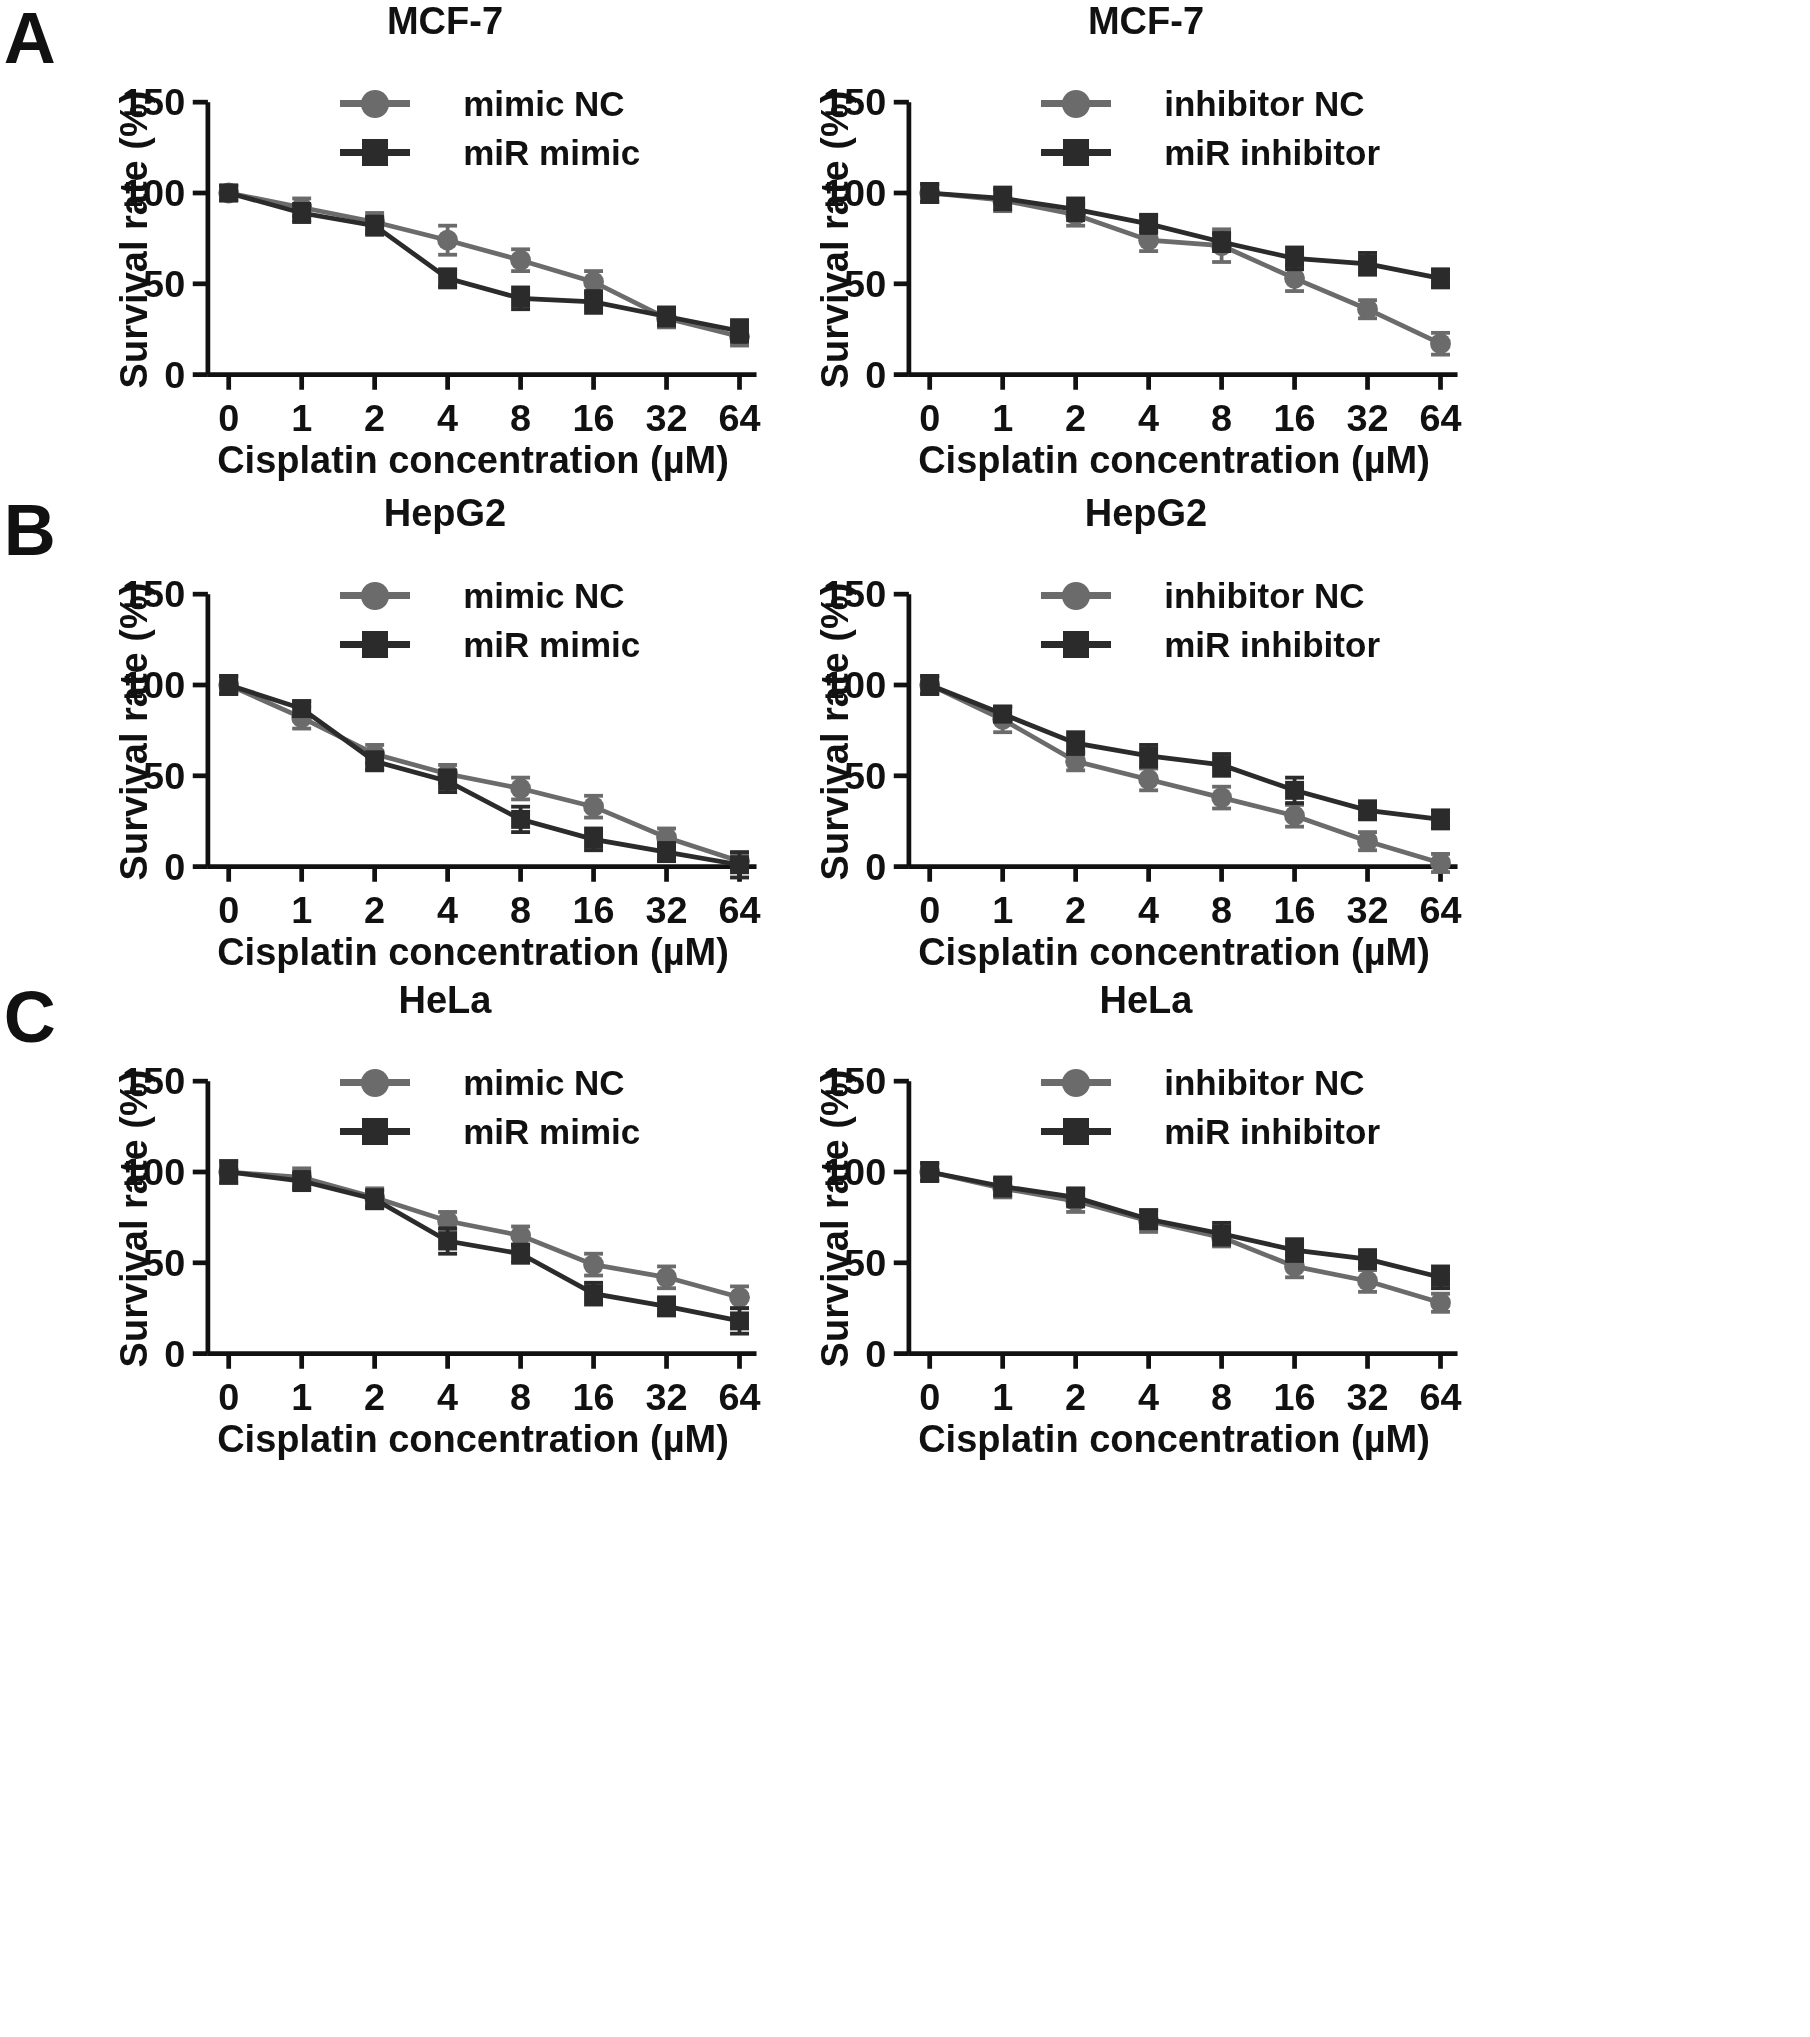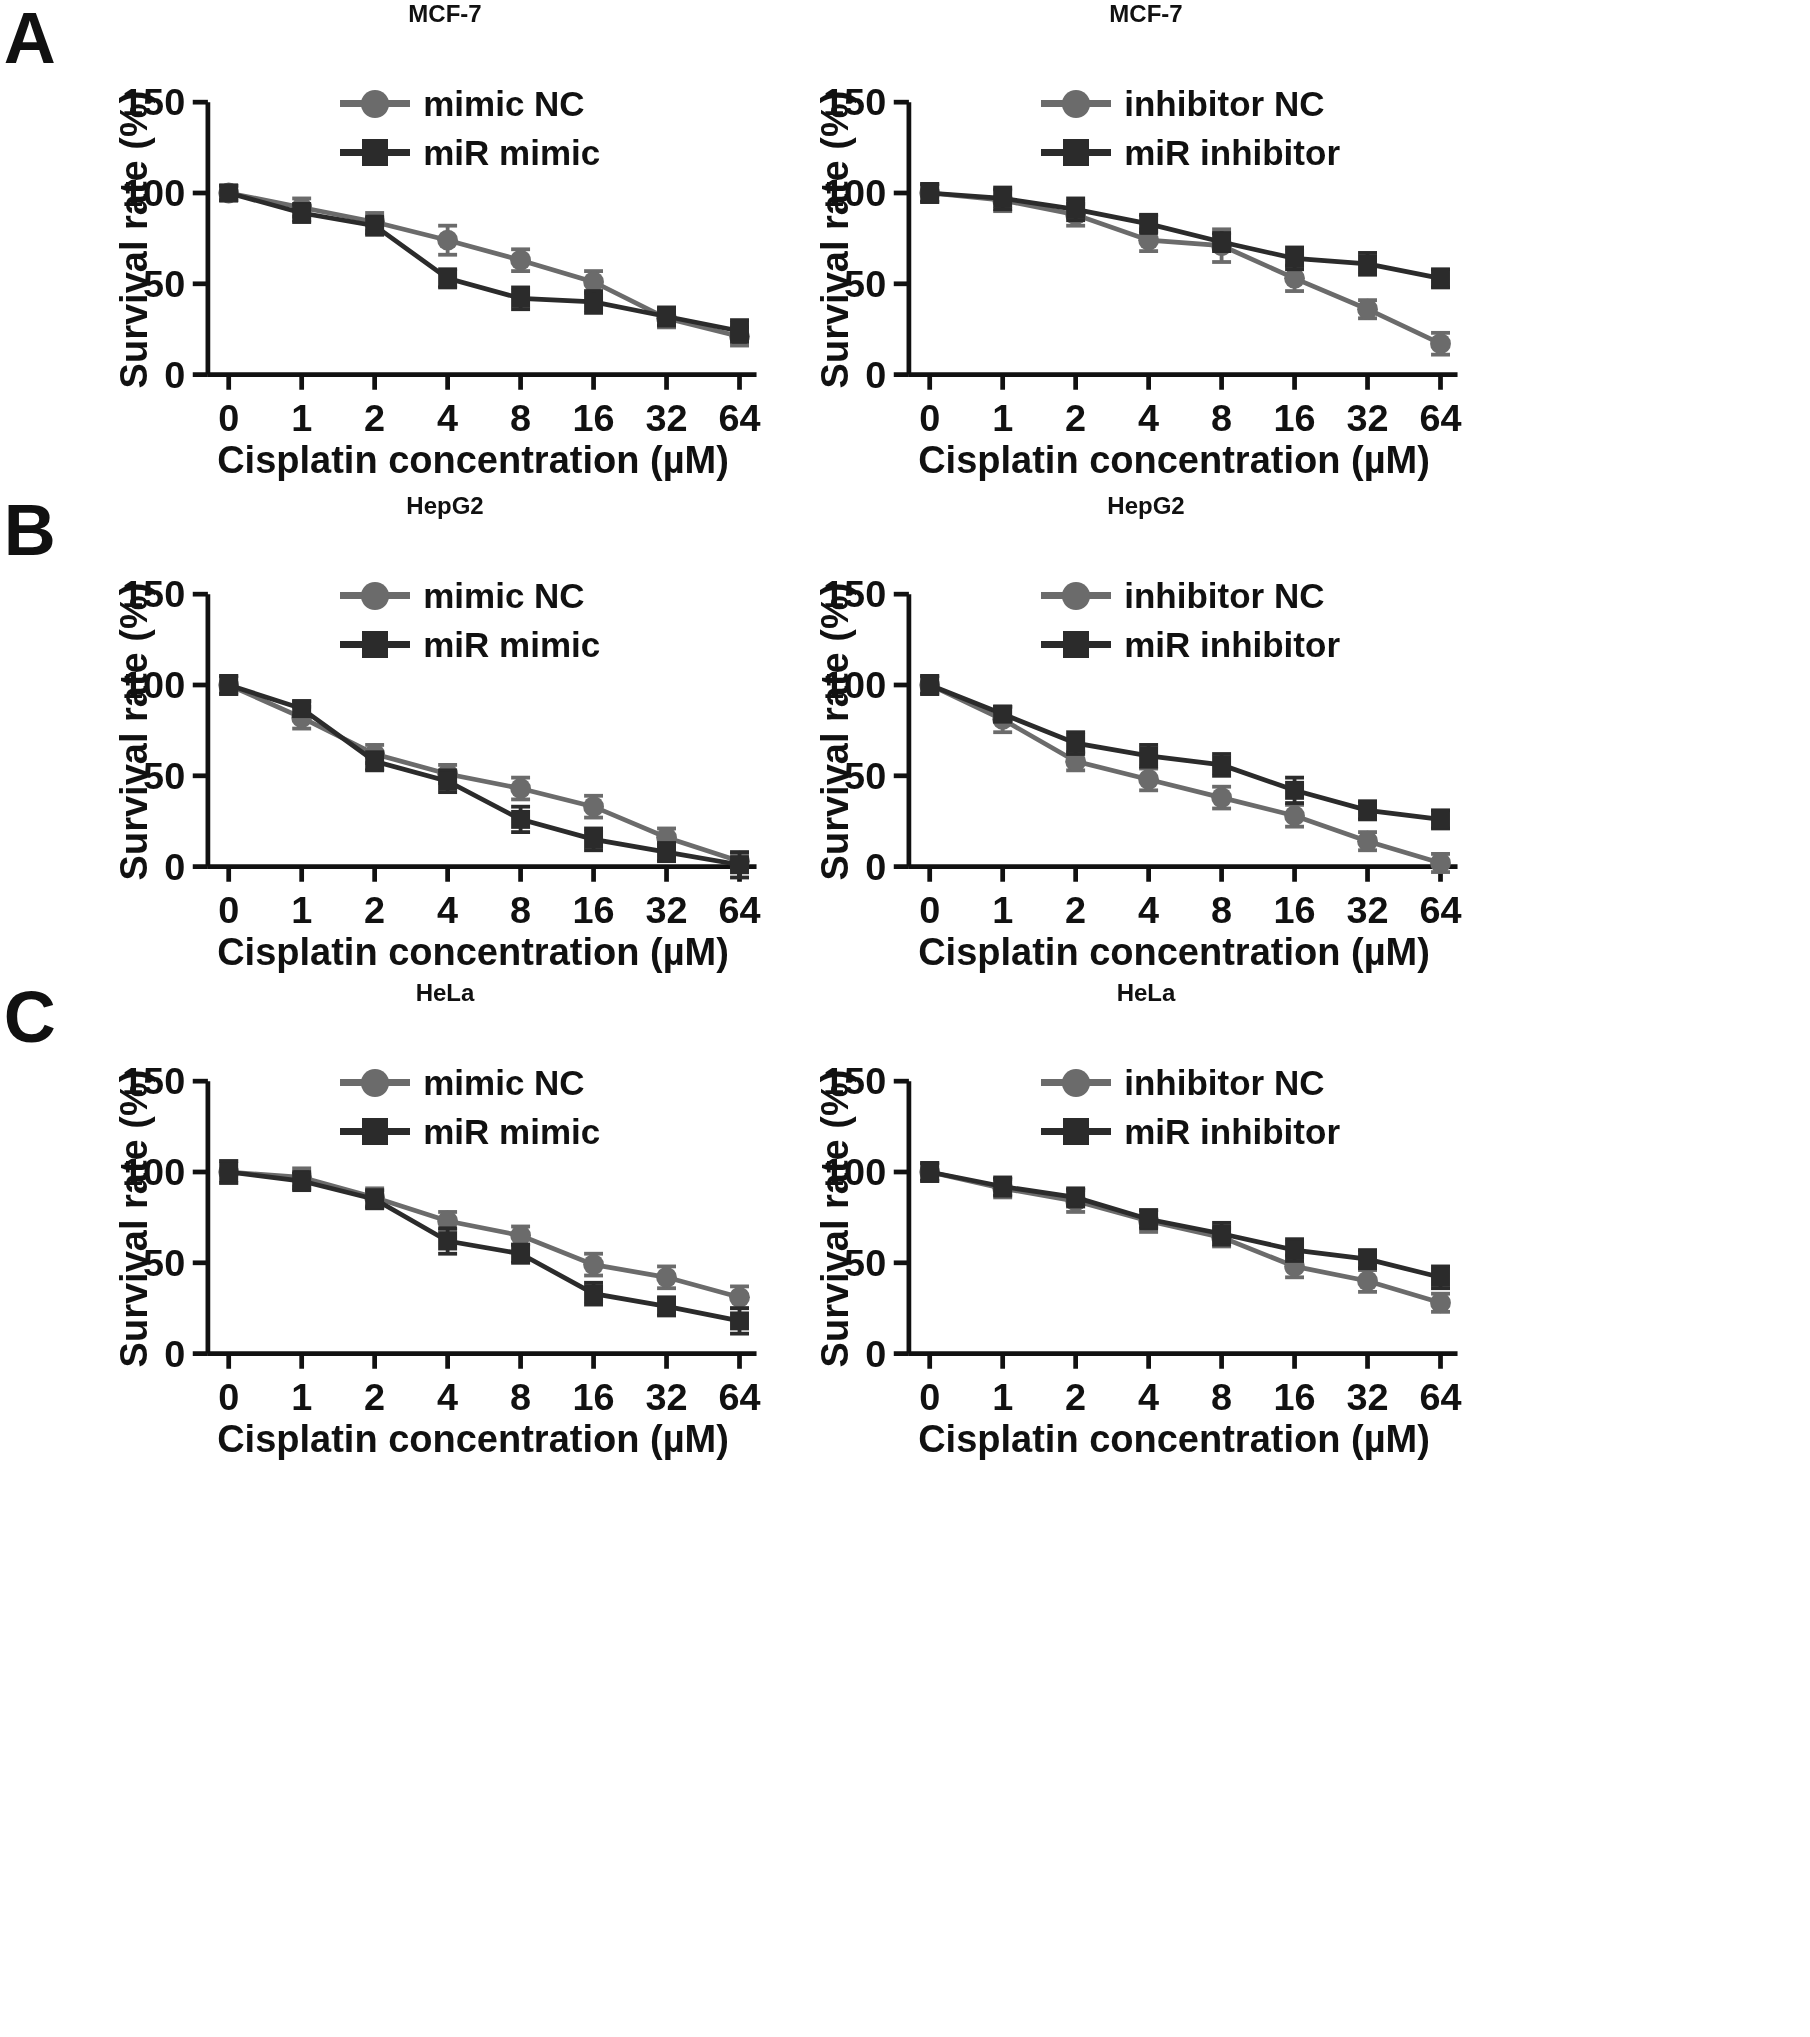--- a/index.html
+++ b/index.html
@@ -20,21 +20,21 @@
   }
   .panel-letter {
     position: absolute;
     font-size: 72px;
     font-weight: bold;
     color: #111;
     line-height: 1;
   }
   .chart-title {
     position: absolute;
-    font-size: 24px;
+    font-size: 38px;
     font-weight: bold;
     color: #111;
     text-align: center;
     width: 100%;
     top: 0;
   }
   .ylabel {
     position: absolute;
     font-size: 38px;
     font-weight: bold;
@@ -83,20 +83,21 @@
   }
   .legend-mark .sym.square {
     width: 26.5px; height: 26.5px;
     margin-left: -13.2px; margin-top: -13.2px;
   }
   .legend-label {
     font-size: 35px;
     font-weight: bold;
     color: #111;
     white-space: nowrap;
+    margin-left: 40px;
   }
   svg { display: block; }
   .tick-text {
     font-size: 40px;
     font-weight: bold;
     fill: #111;
     font-family: "Liberation Sans", sans-serif;
   }
 </style>
 </head>

